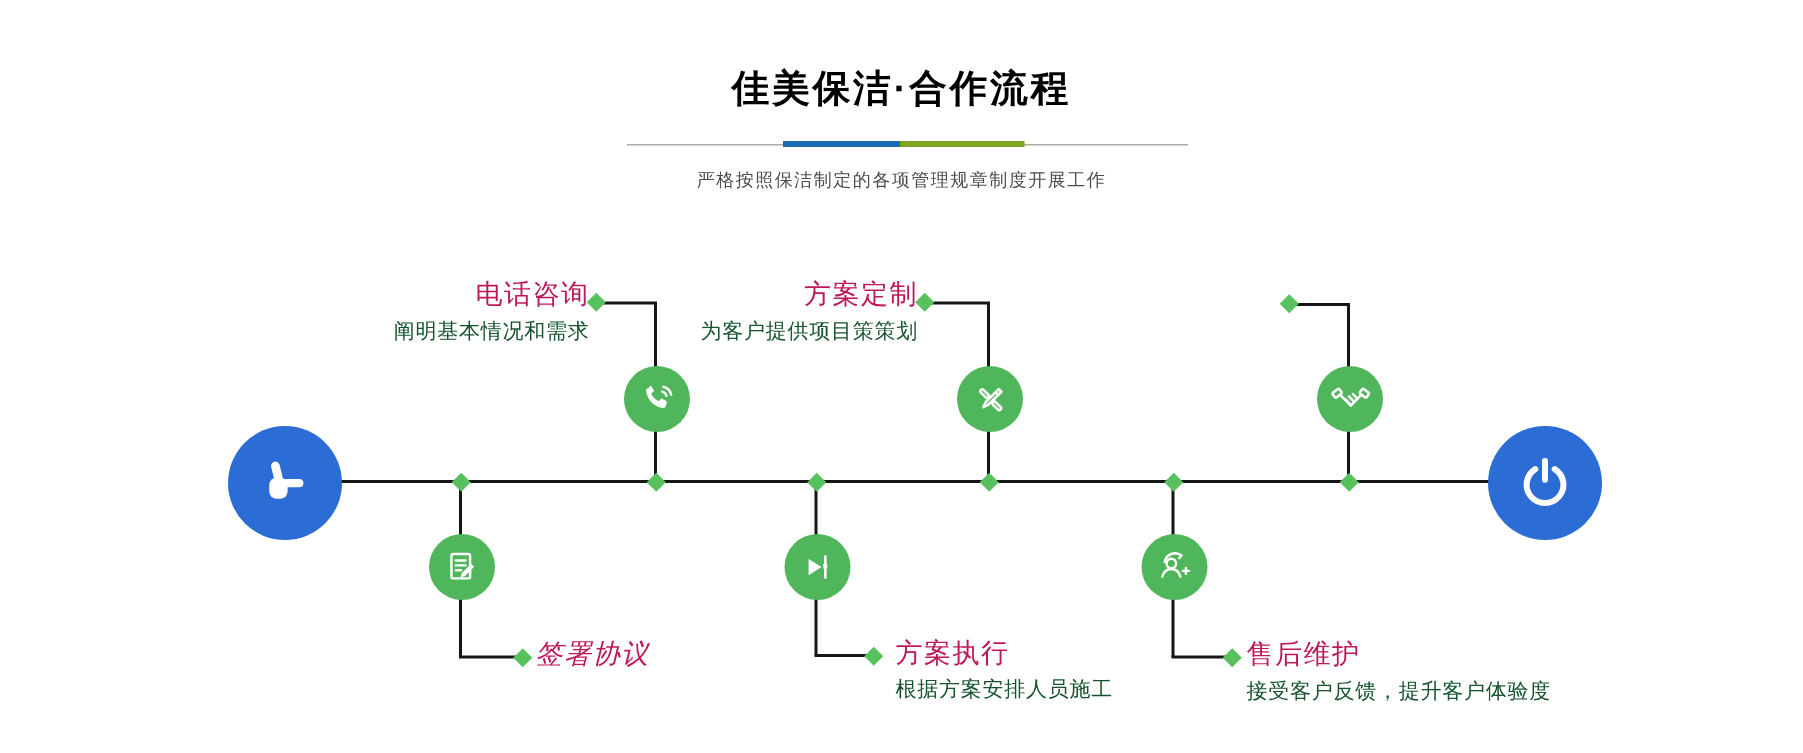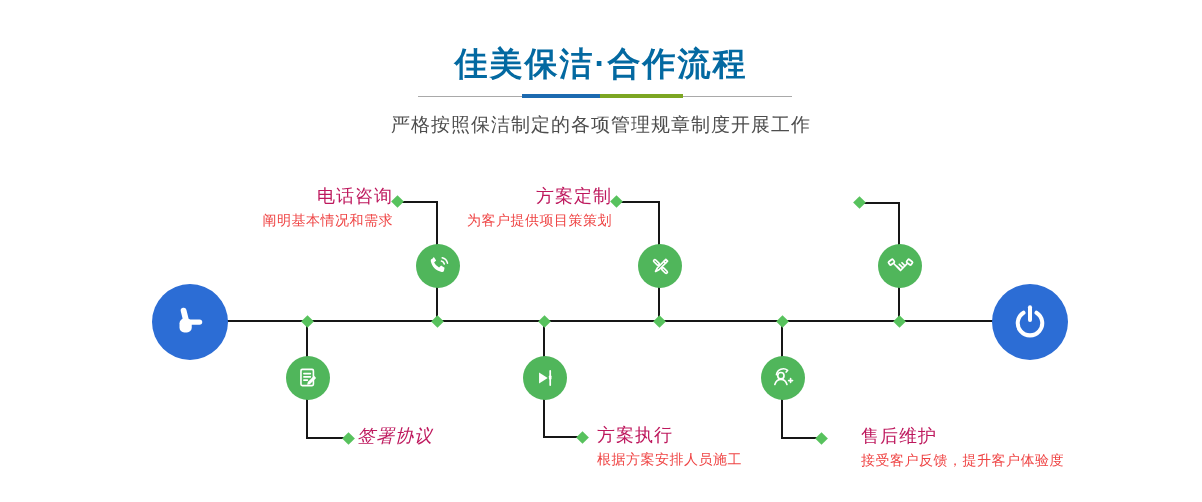--- a/index.html
+++ b/index.html
@@ -2,26 +2,26 @@
 <html><head>
 <meta charset="utf-8">
 <style>
   html,body{margin:0;padding:0;background:#fff;}
   #canvas{
     position:relative;width:1202px;height:502px;background:#ffffff;
     font-family:"Liberation Sans","DejaVu Sans",sans-serif;overflow:hidden;
   }
   
   .main-title{position:absolute;top:42px;left:0;width:100%;text-align:center;
-    font-size:33px;font-weight:bold;color:#0369a1;letter-spacing:2px;margin:0;}
+    font-size:25px;font-weight:bold;color:#000000;letter-spacing:2px;margin:0;}
   .rule{position:absolute;top:96px;left:418px;width:374px;height:1px;background:#a9a9a9;}
   .rule-blue{position:absolute;top:94px;left:522px;width:78px;height:4px;background:#1c6ab0;}
   .rule-green{position:absolute;top:94px;left:600px;width:83px;height:4px;background:#7ca622;}
   .subtitle{position:absolute;top:112px;left:0;width:100%;text-align:center;
-    font-size:19px;color:#4d4d4d;letter-spacing:1px;}
+    font-size:12px;color:#4d4d4d;letter-spacing:1px;}
   
   .hline,.vline{position:absolute;background:#161616;}
   .hline{height:2px;}
   .vline{width:2px;}
   .h-main{left:226px;top:320px;width:768px;}
   .vt1{left:436px;top:202px;height:119px;}
   .vt2{left:658px;top:202px;height:119px;}
   .vt3{left:898px;top:203px;height:118px;}
   .vb1{left:306px;top:321px;height:117px;}
   .vb2{left:543px;top:321px;height:116px;}
@@ -48,23 +48,23 @@
   .c-design{left:638px;top:244px;}
   .c-handshake{left:878px;top:244px;}
   .c-contract{left:286px;top:356px;}
   .c-play{left:523px;top:356px;}
   .c-service{left:761px;top:356px;}
   
   .label{position:absolute;}
   .label-top{text-align:right;}
   .label-bottom{text-align:left;}
   .lt1{right:809px;top:185px;} .lt2{right:590px;top:185px;} .lt3{right:347px;top:186px;}
-  .lb1{left:357px;top:425px;font-style:italic;} .lb2{left:597px;top:424px;} .lb3{left:831px;top:425px;margin-left:30px;}
+  .lb1{left:357px;top:425px;font-style:italic;} .lb2{left:597px;top:424px;} .lb3{left:831px;top:425px;}
   .step-title{font-size:18px;color:#be185d;letter-spacing:1px;line-height:22px;white-space:nowrap;}
-  .step-desc{font-size:14px;color:#ef4444;margin-top:5px;letter-spacing:0.5px;white-space:nowrap;}
+  .step-desc{font-size:14px;color:#14532d;margin-top:5px;letter-spacing:0.5px;white-space:nowrap;}
   svg{display:block;}
 </style>
 </head>
 <body>
 
 <div id="canvas">
 
   <h1 class="main-title">佳美保洁·合作流程</h1>
   <div class="rule"></div>
   <div class="rule-blue"></div>

